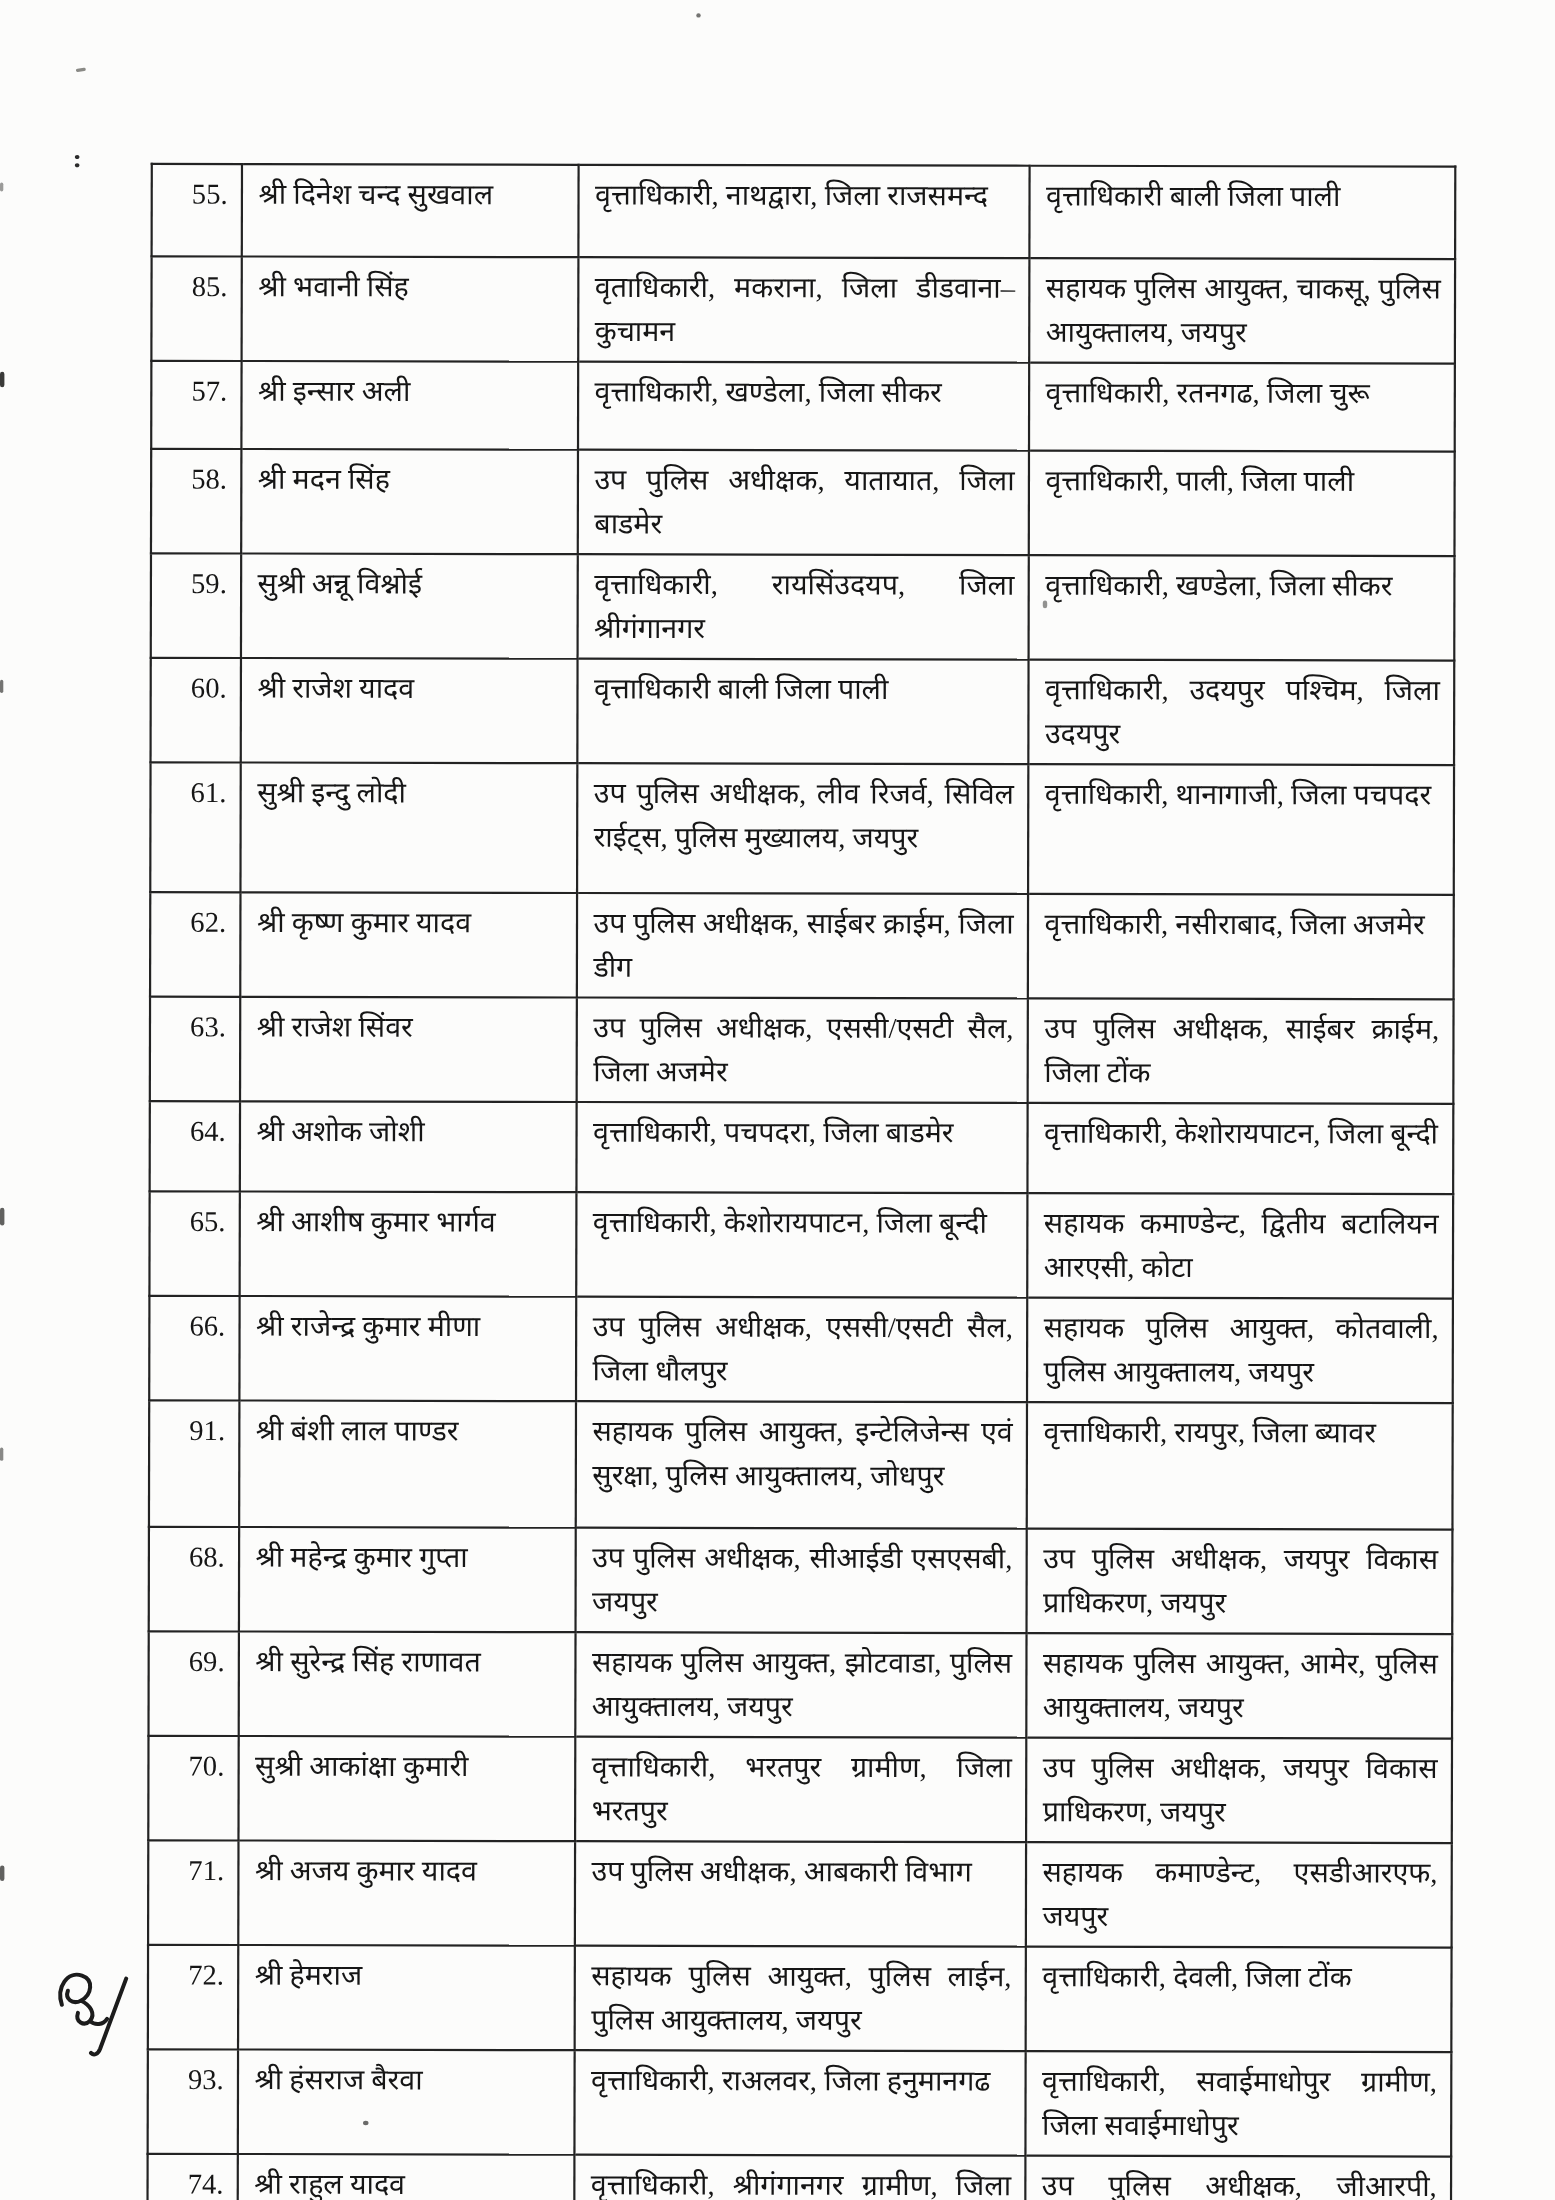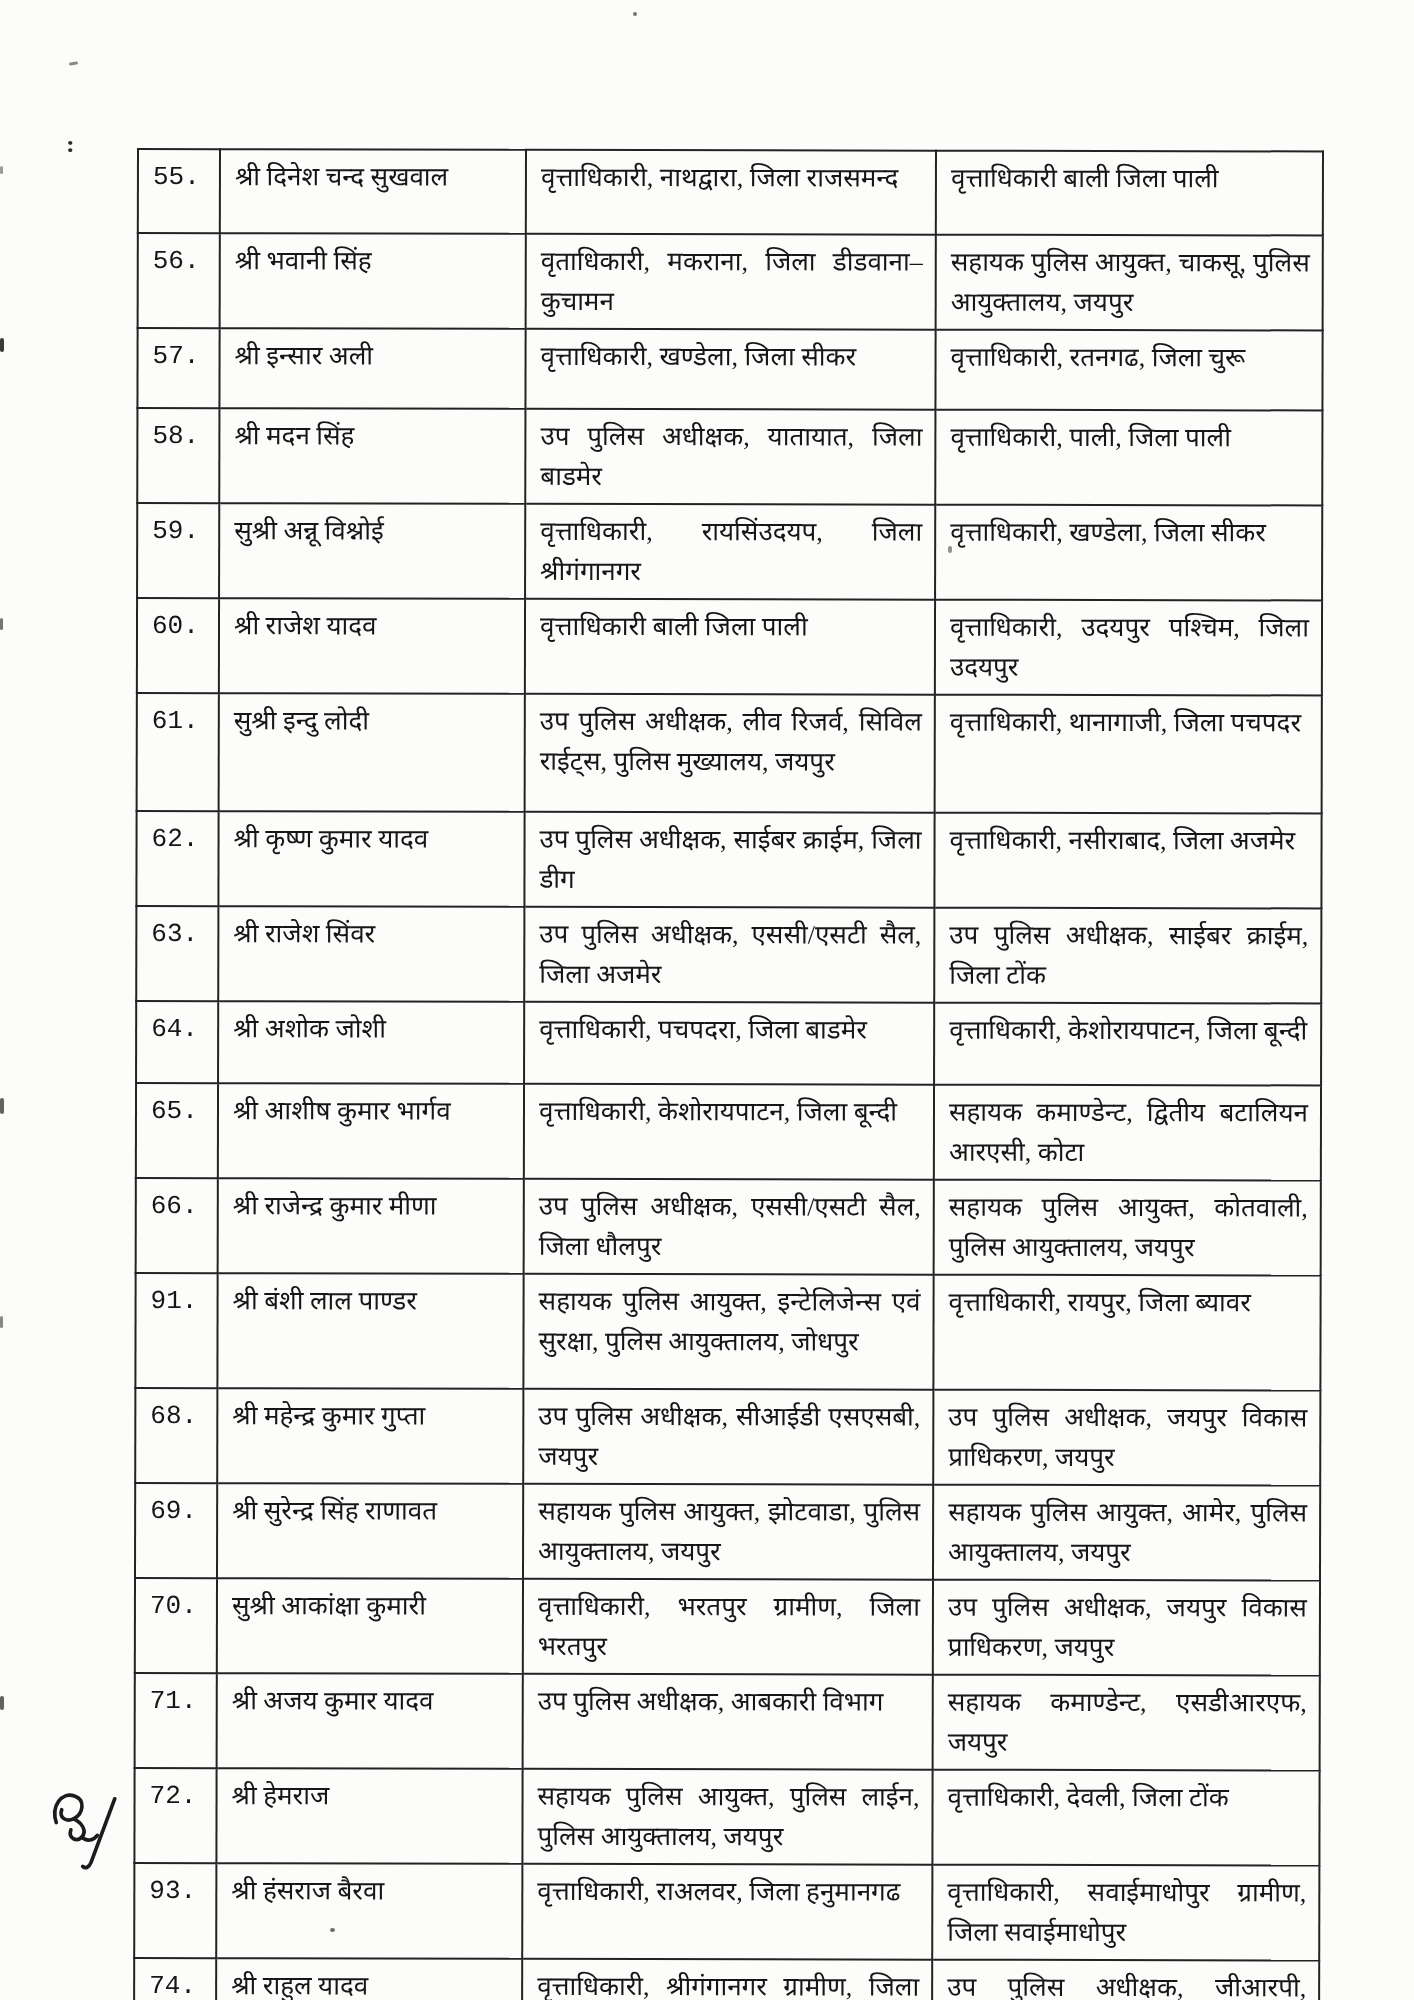--- a/index.html
+++ b/index.html
@@ -33,22 +33,22 @@
   table.transfer-table td {
     border: 2px solid #232323;
     vertical-align: top;
     font-size: 26px;
     line-height: 40px;
     padding: 7px 12px 6px 14px;
     color: #161616;
     word-break: normal;
   }
   td.c1 {
-    text-align: left;
-    font-family: Liberation Mono, monospace;
+    text-align: right;
+    font-family: Liberation Serif, serif;
     font-size: 25px;
     padding-left: 4px;
     padding-right: 8px;
   }
   td.c2 { padding-left: 15px; }
   td.c3, td.c4 {
     padding-left: 16px;
     padding-right: 14px;
     text-align: justify;
     text-align-last: left;
@@ -121,21 +121,21 @@
       <col style="width:387px">
     </colgroup>
     <tbody>
         <tr style="height: 84px;">
           <td class="c1">55.</td>
           <td class="c2">श्री दिनेश चन्द सुखवाल</td>
           <td class="c3">वृत्ताधिकारी, नाथद्वारा, जिला राजसमन्द</td>
           <td class="c4">वृत्ताधिकारी बाली जिला पाली</td>
         </tr>
         <tr style="height: 85px;">
-          <td class="c1">56.</td>
+          <td class="c1">85.</td>
           <td class="c2">श्री भवानी सिंह</td>
           <td class="c3">वृताधिकारी, मकराना, जिला डीडवाना–कुचामन</td>
           <td class="c4">सहायक पुलिस आयुक्त, चाकसू, पुलिस आयुक्तालय, जयपुर</td>
         </tr>
         <tr style="height: 80px;">
           <td class="c1">57.</td>
           <td class="c2">श्री इन्सार अली</td>
           <td class="c3">वृत्ताधिकारी, खण्डेला, जिला सीकर</td>
           <td class="c4">वृत्ताधिकारी, रतनगढ, जिला चुरू</td>
         </tr>

